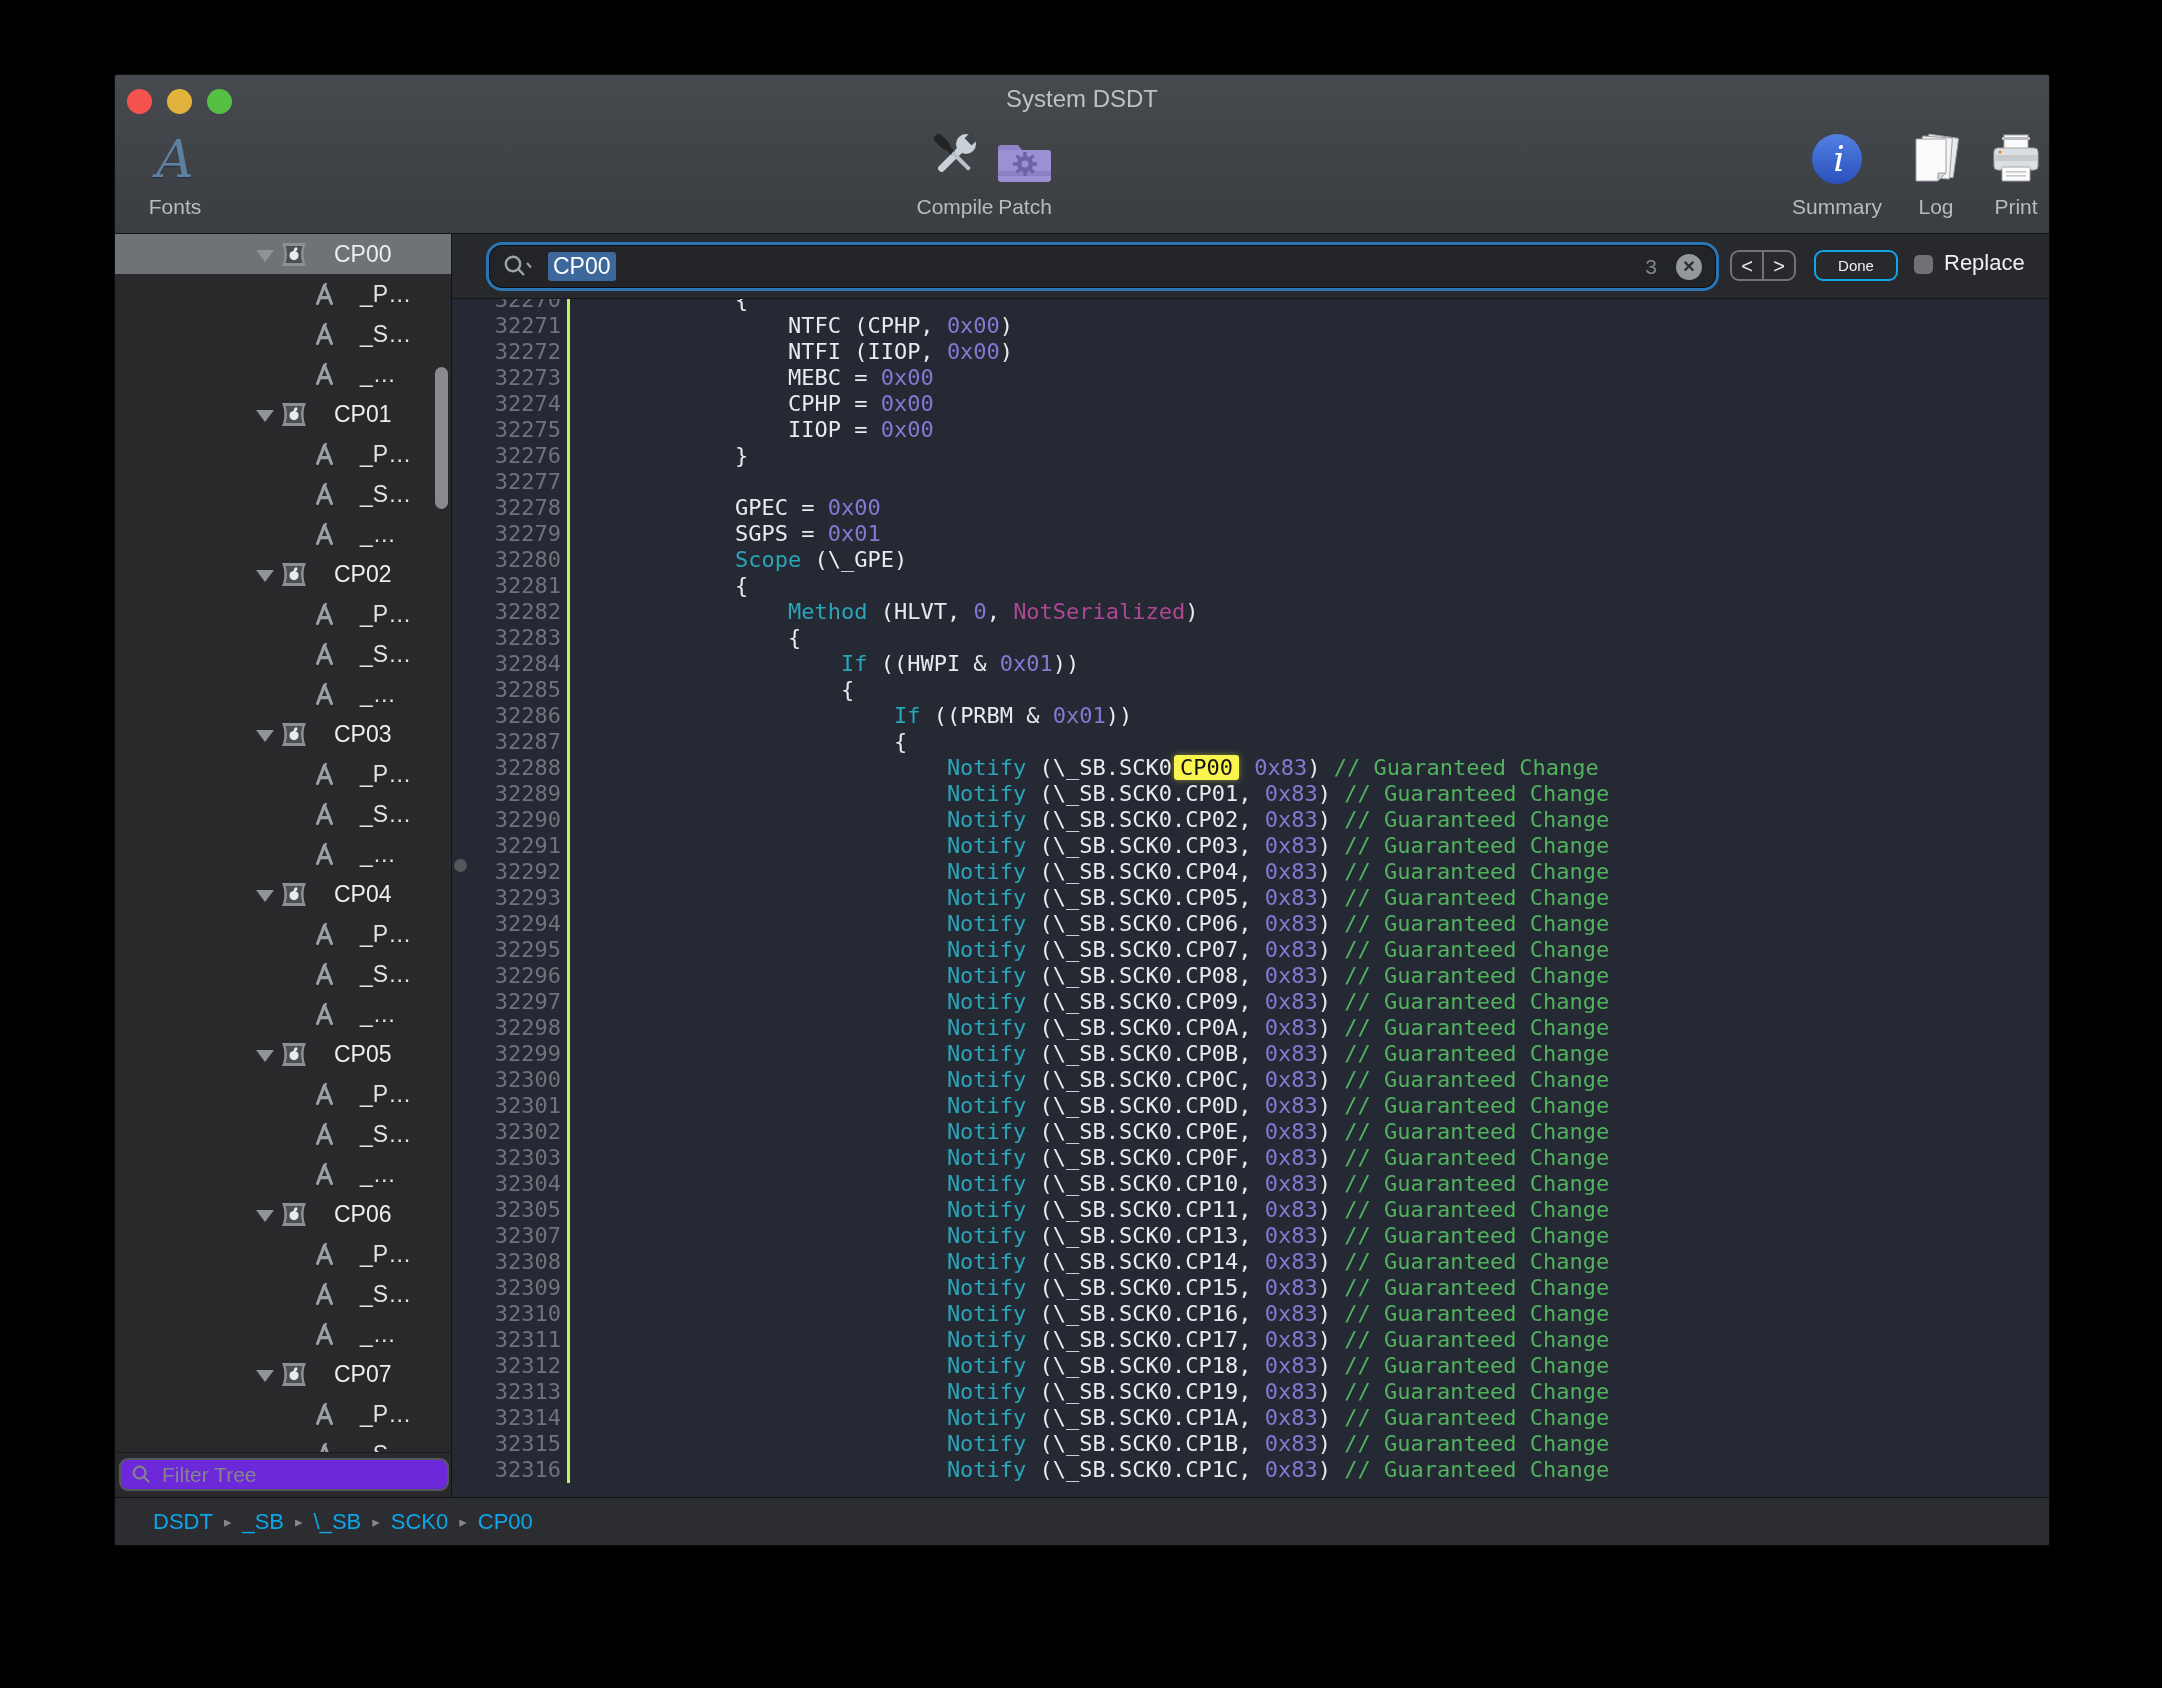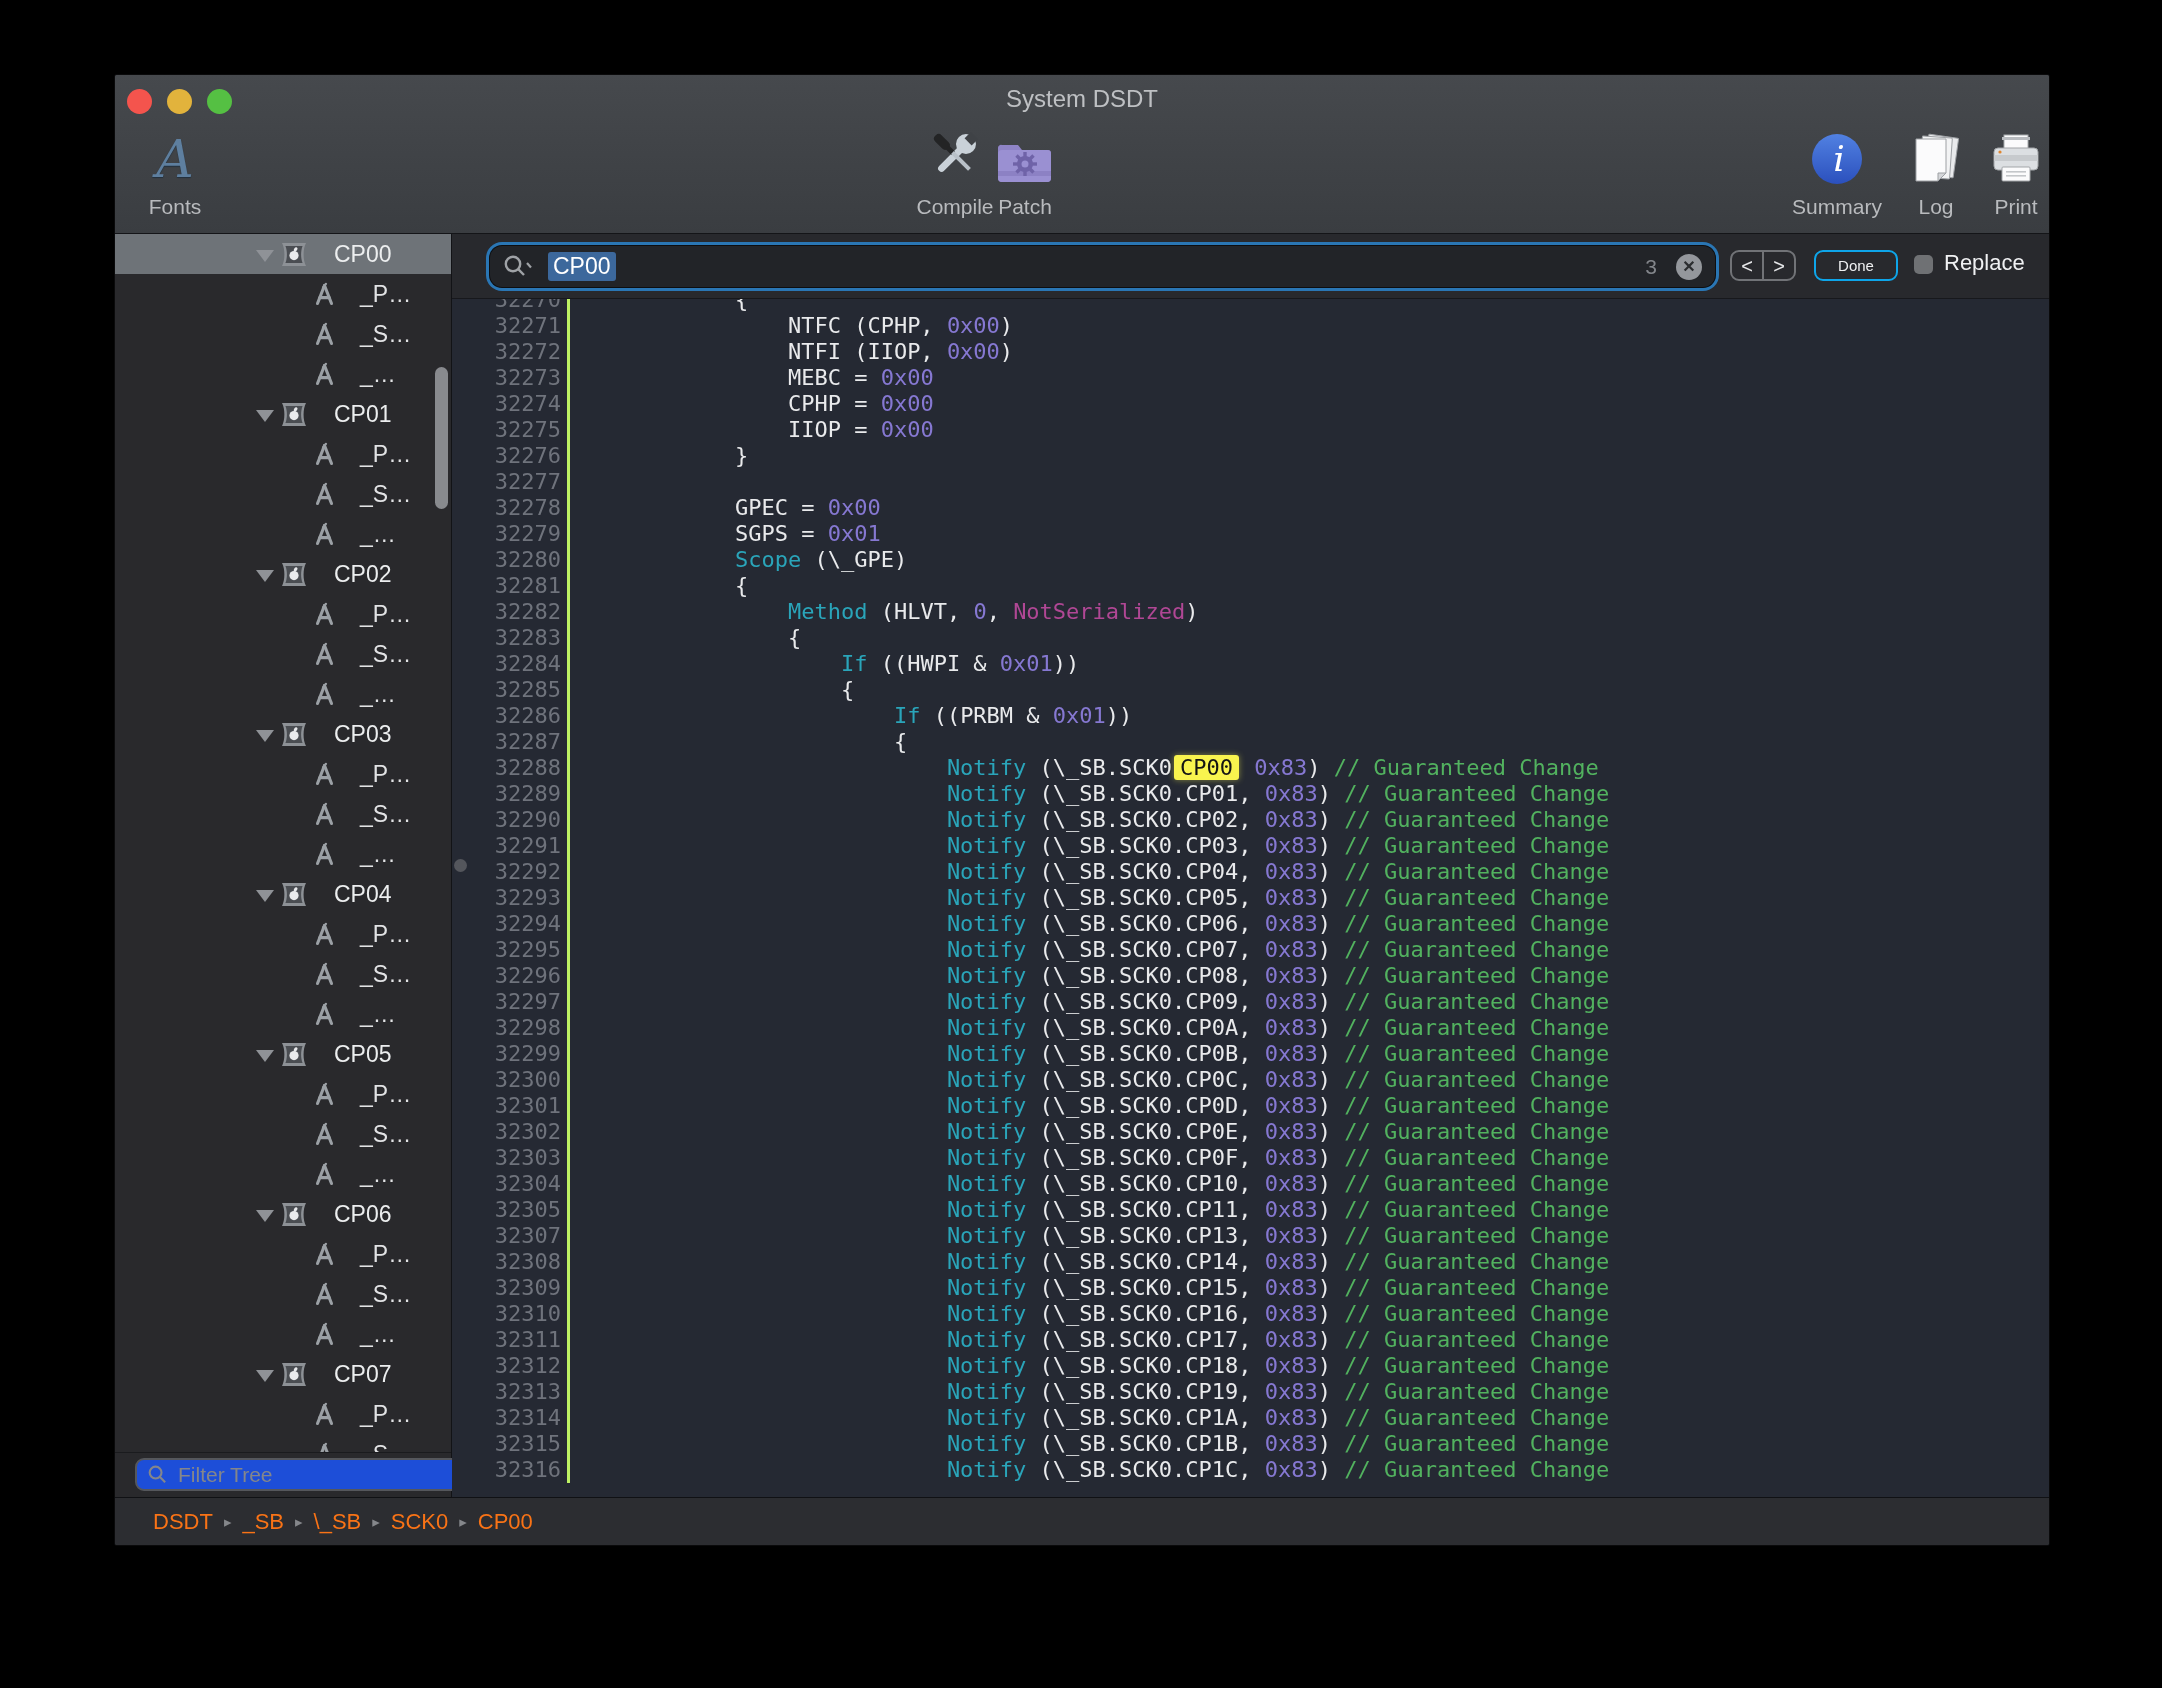--- a/index.html
+++ b/index.html
@@ -25,22 +25,22 @@
   .row{height:40px;position:relative}
   .row.selected{background:#6e7378}
   .tri{position:absolute;left:141px;top:16px;width:0;height:0;
        border-left:9px solid transparent;border-right:9px solid transparent;border-top:12px solid #8f9297}
   .picon{position:absolute;left:164px;top:5px}
   .plabel{position:absolute;left:219px;top:6px;font-size:23px;line-height:28px;color:#eceeef;font-weight:500}
   .cicon{position:absolute;left:196px;top:7px}
   .clabel{position:absolute;left:245px;top:6px;font-size:23px;line-height:28px;color:#e2e3e5}
   .sb-thumb{position:absolute;right:3px;top:133px;width:13px;height:142px;border-radius:7px;background:rgba(160,163,168,.8)}
   .filterwrap{position:absolute;left:0;right:0;bottom:0;height:44px;border-top:1px solid #1a1b1e;background:#29292c}
-  .filterfield{position:absolute;left:20px;top:5px;width:330px;height:33px;box-sizing:border-box;
-               border:2px solid #55575c;border-radius:9px;background:#1d4ed8;display:flex;align-items:center}
+  .filterfield{position:absolute;left:4px;top:5px;width:330px;height:33px;box-sizing:border-box;
+               border:2px solid #55575c;border-radius:9px;background:#6d28d9;display:flex;align-items:center}
   .filterfield input{flex:1;background:transparent;border:none;outline:none;font-size:21px;color:#d7d8da;
                      font-family:"Liberation Sans",sans-serif}
   .filterfield input::placeholder{color:#84868b}
   .fmag{margin:0 8px 0 10px;flex:none;display:flex}
   .divider{width:1px;background:#121316;flex:none}
   .handle-dot{position:absolute;left:339px;top:625px;width:13px;height:13px;border-radius:50%;background:#54565c;z-index:5}
   
   .editor{flex:1;display:flex;flex-direction:column;background:#28292d;position:relative;min-width:0}
   .findbar{height:64px;position:relative;flex:none}
   .sfield{position:absolute;left:38px;top:12px;width:1225px;height:41px;border-radius:12px;background:#222428;
@@ -62,21 +62,21 @@
   .lines{position:absolute;left:0;top:-12px;right:0}
   .cl{height:26px;display:flex;font-family:"DejaVu Sans Mono",monospace;font-size:22px;line-height:26px;white-space:pre}
   .ln{width:118px;box-sizing:border-box;flex:none;text-align:right;padding-right:6px;color:#6f737c;
       border-right:3px solid #bef264}
   .lc{padding-left:6px}
   .tk-pln{color:#e9eaec}.tk-kw{color:#2aa5ba}.tk-num{color:#8678d2}.tk-arg{color:#b04795}.tk-cmt{color:#52b25f}
   .tk-hl{background:#f9f44e;color:#141414;border-radius:3px;padding:0 6px;margin:0 2px;box-shadow:0 0 6px rgba(249,244,78,.45)}
   
   .breadcrumb{position:absolute;left:0;right:0;bottom:0;height:48px;background:#2c2d31;border-top:1px solid #101114;
               display:flex;align-items:center;padding-left:38px;box-sizing:border-box}
-  .bc-item{font-size:22px;color:#f97316}
+  .bc-item{font-size:22px;color:#0ea5e9}
   .bc-sep{font-size:15px;color:#85878b;margin:0 11px}
 </style>
 </head>
 <body>
 
 <div id="window">
 
   <div class="titlebar">
     <div class="tl red"></div>
     <div class="tl yellow"></div>

